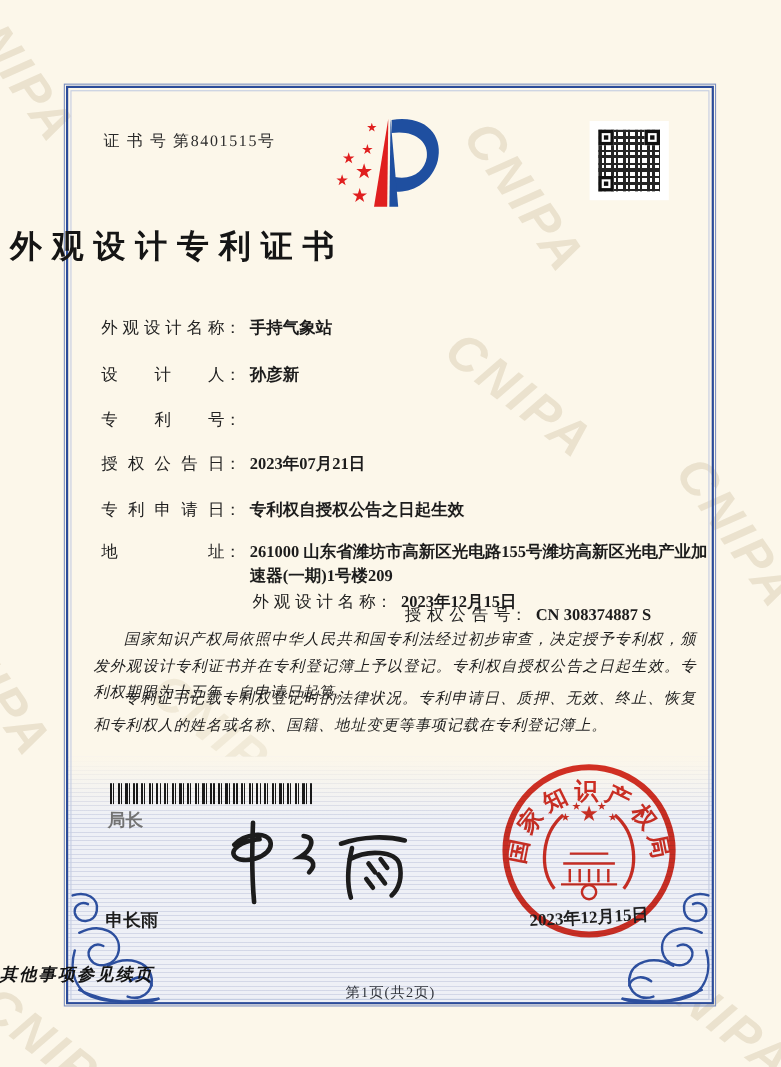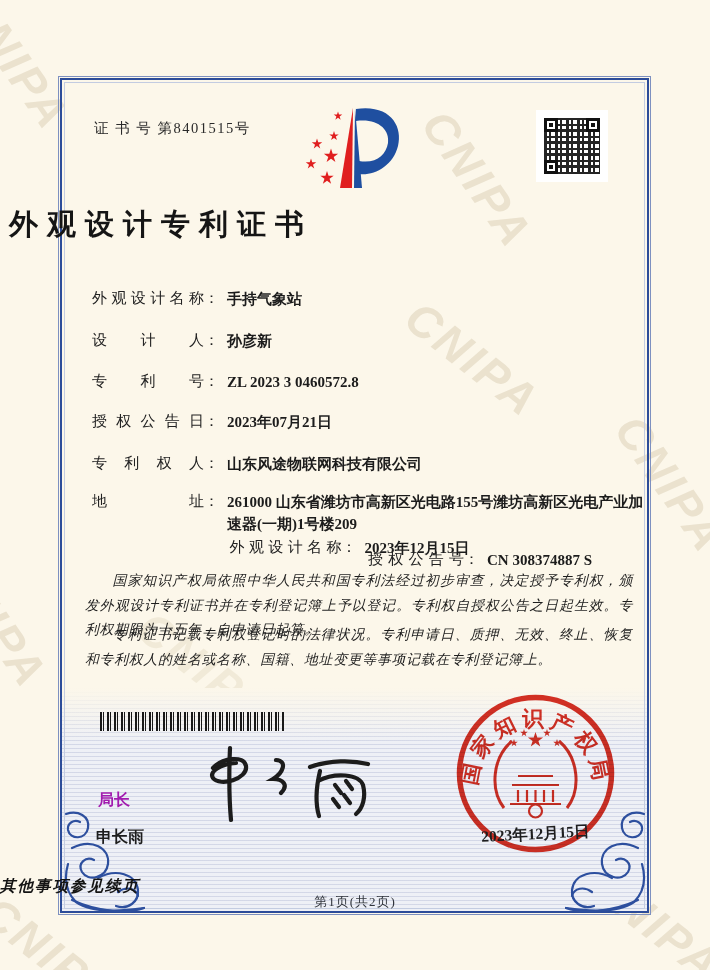--- a/index.html
+++ b/index.html
@@ -50,21 +50,21 @@
          background:#eef0f6;
          background-image:repeating-linear-gradient(180deg,rgba(116,128,178,.22) 0 1px,rgba(255,255,255,0) 1px 4px);}
   .panel::before{content:"";position:absolute;left:0;right:0;top:0;height:55px;
          background:linear-gradient(#fcf7ea,rgba(252,247,234,0));}
 
   .flourish{position:absolute;}
   .barcode{position:absolute;left:100px;top:712px;width:184px;height:19px;
         background:repeating-linear-gradient(90deg,#191919 0 2px,transparent 2px 3px,#191919 3px 4px,
         transparent 4px 7px,#191919 7px 9px,transparent 9px 10px,#191919 10px 11px,transparent 11px 14px);}
 
-  .signer-title{position:absolute;left:98px;top:790px;font:600 16px "Liberation Sans","DejaVu Sans",sans-serif;color:#a21caf;}
+  .signer-title{position:absolute;left:98px;top:736px;font:600 16px "Liberation Sans","DejaVu Sans",sans-serif;color:#737373;}
   .signer-name{position:absolute;left:96px;top:799px;font:600 16px "Liberation Sans","DejaVu Sans",sans-serif;color:#1d1d1d;margin-top:28px;}
   .signature{position:absolute;left:200px;top:736px;}
 
   .seal{position:absolute;left:448px;top:686px;mix-blend-mode:multiply;opacity:.96;}
 
   .page-info{position:absolute;left:0;top:876px;width:100%;text-align:center;
              font-size:13px;color:#30343c;letter-spacing:1px;margin-top:17px;}
   .footer-note{position:absolute;left:0;top:876px;width:100%;text-align:left;
              font-size:15.5px;font-style:italic;font-weight:600;color:#141414;letter-spacing:2px;}
 </style>
@@ -139,31 +139,30 @@
     <span class="fvalue">手持气象站</span>
   </div>
   <div class="frow" style="top:331px;">
     <span class="flabel">设计人</span>
       <span class="fcolon">：</span>
     <span class="fvalue">孙彦新</span>
   </div>
   <div class="frow" style="top:372px;">
     <span class="flabel">专利号</span>
       <span class="fcolon">：</span>
-    <span class="fvalue">ZL 2023 3 0460572.8</span>
   </div>
   <div class="frow" style="top:412px;">
     <span class="flabel">授权公告日</span>
       <span class="fcolon">：</span>
     <span class="fvalue">2023年07月21日</span>
   </div>
   <div class="frow" style="top:454px;">
-    <span class="flabel">专利权人</span>
-      <span class="fcolon">：</span>
-    <span class="fvalue">山东风途物联网科技有限公司</span>
+    <span class="flabel">专利申请日</span>
+      <span class="fcolon">：</span>
+    <span class="fvalue">专利权自授权公告之日起生效</span>
   </div>
   <div class="frow" style="top:492px;">
     <span class="flabel">地址</span>
       <span class="fcolon">：</span>
     <span class="fvalue">261000 山东省潍坊市高新区光电路155号潍坊高新区光电产业加速器(一期)1号楼209</span>
   </div>
   <div class="frow" style="top:538px;width:560px;">
     <span class="flabel">外观设计名称</span>
       <span class="fcolon">：</span>
     <span class="fvalue" style="width:150px;">2023年12月15日</span>

